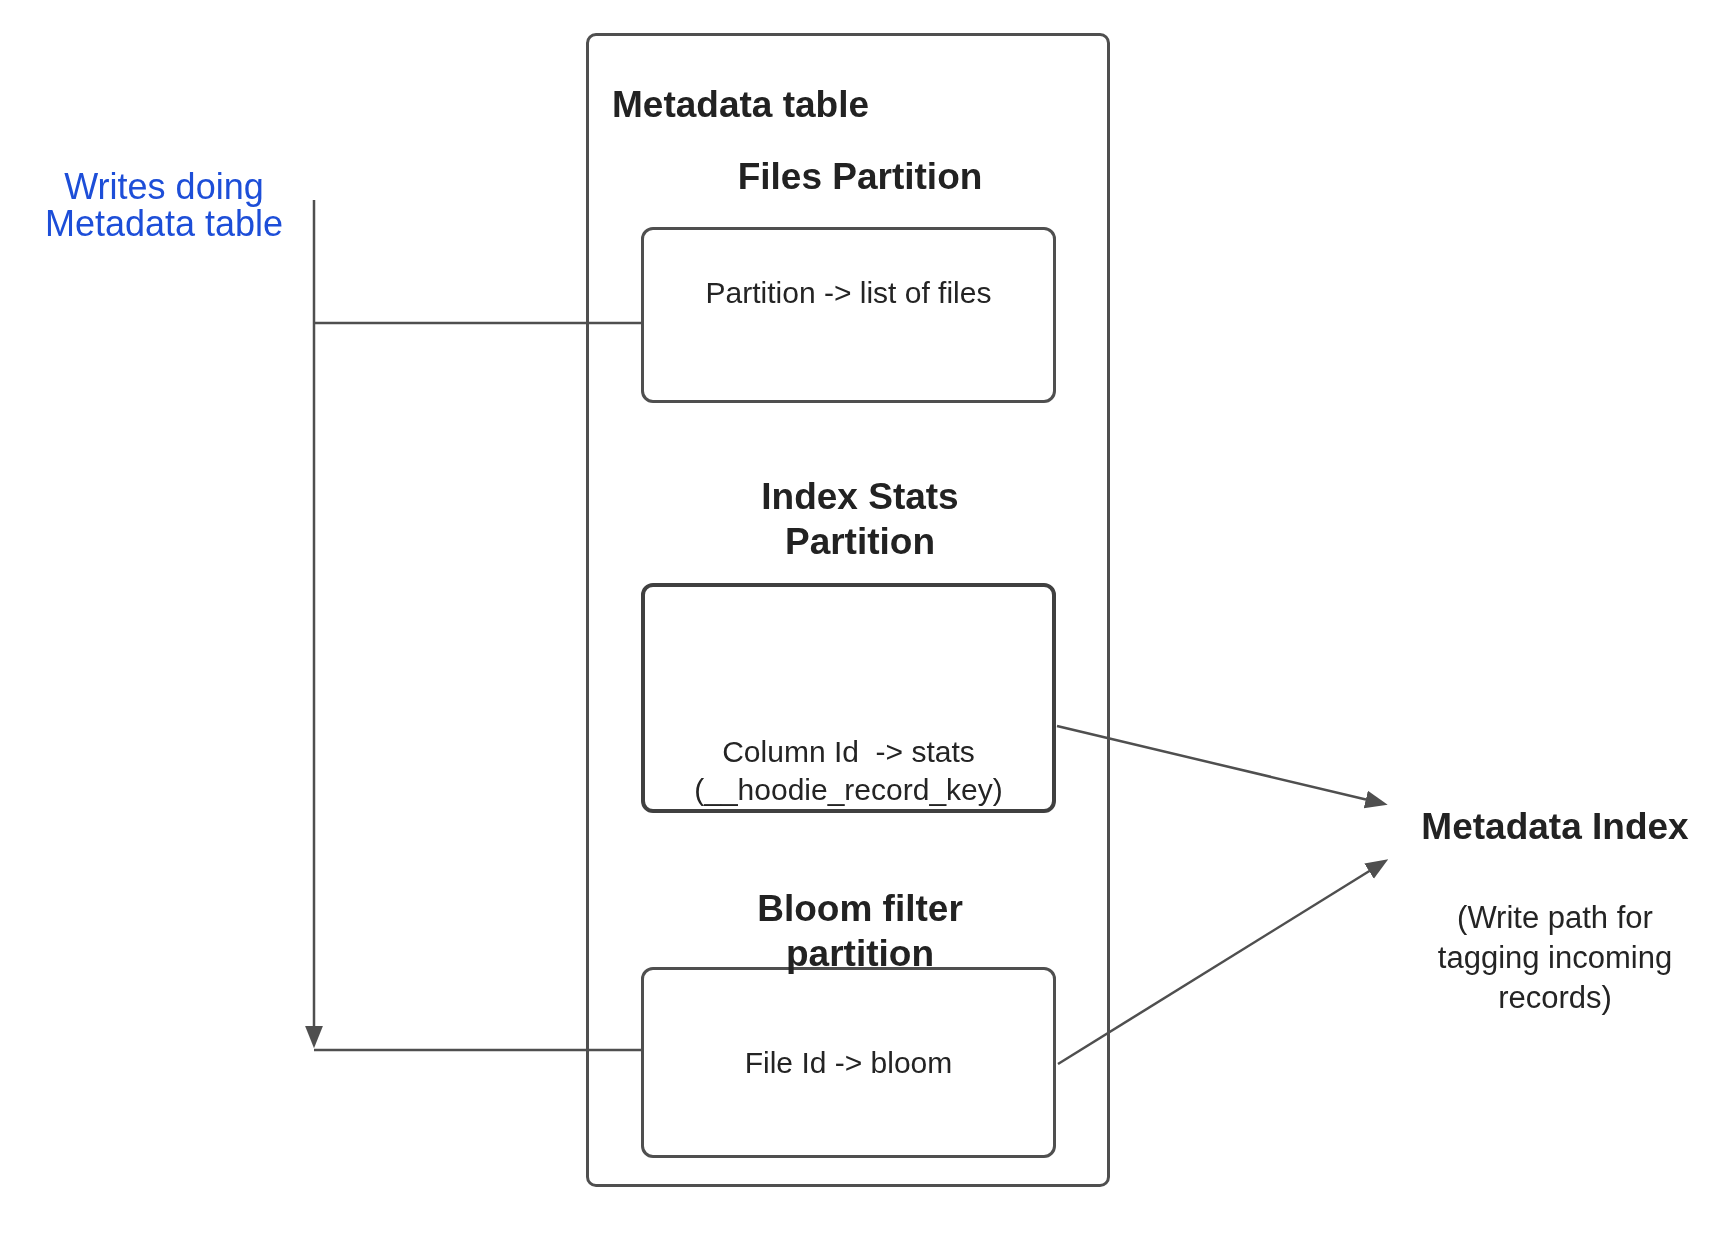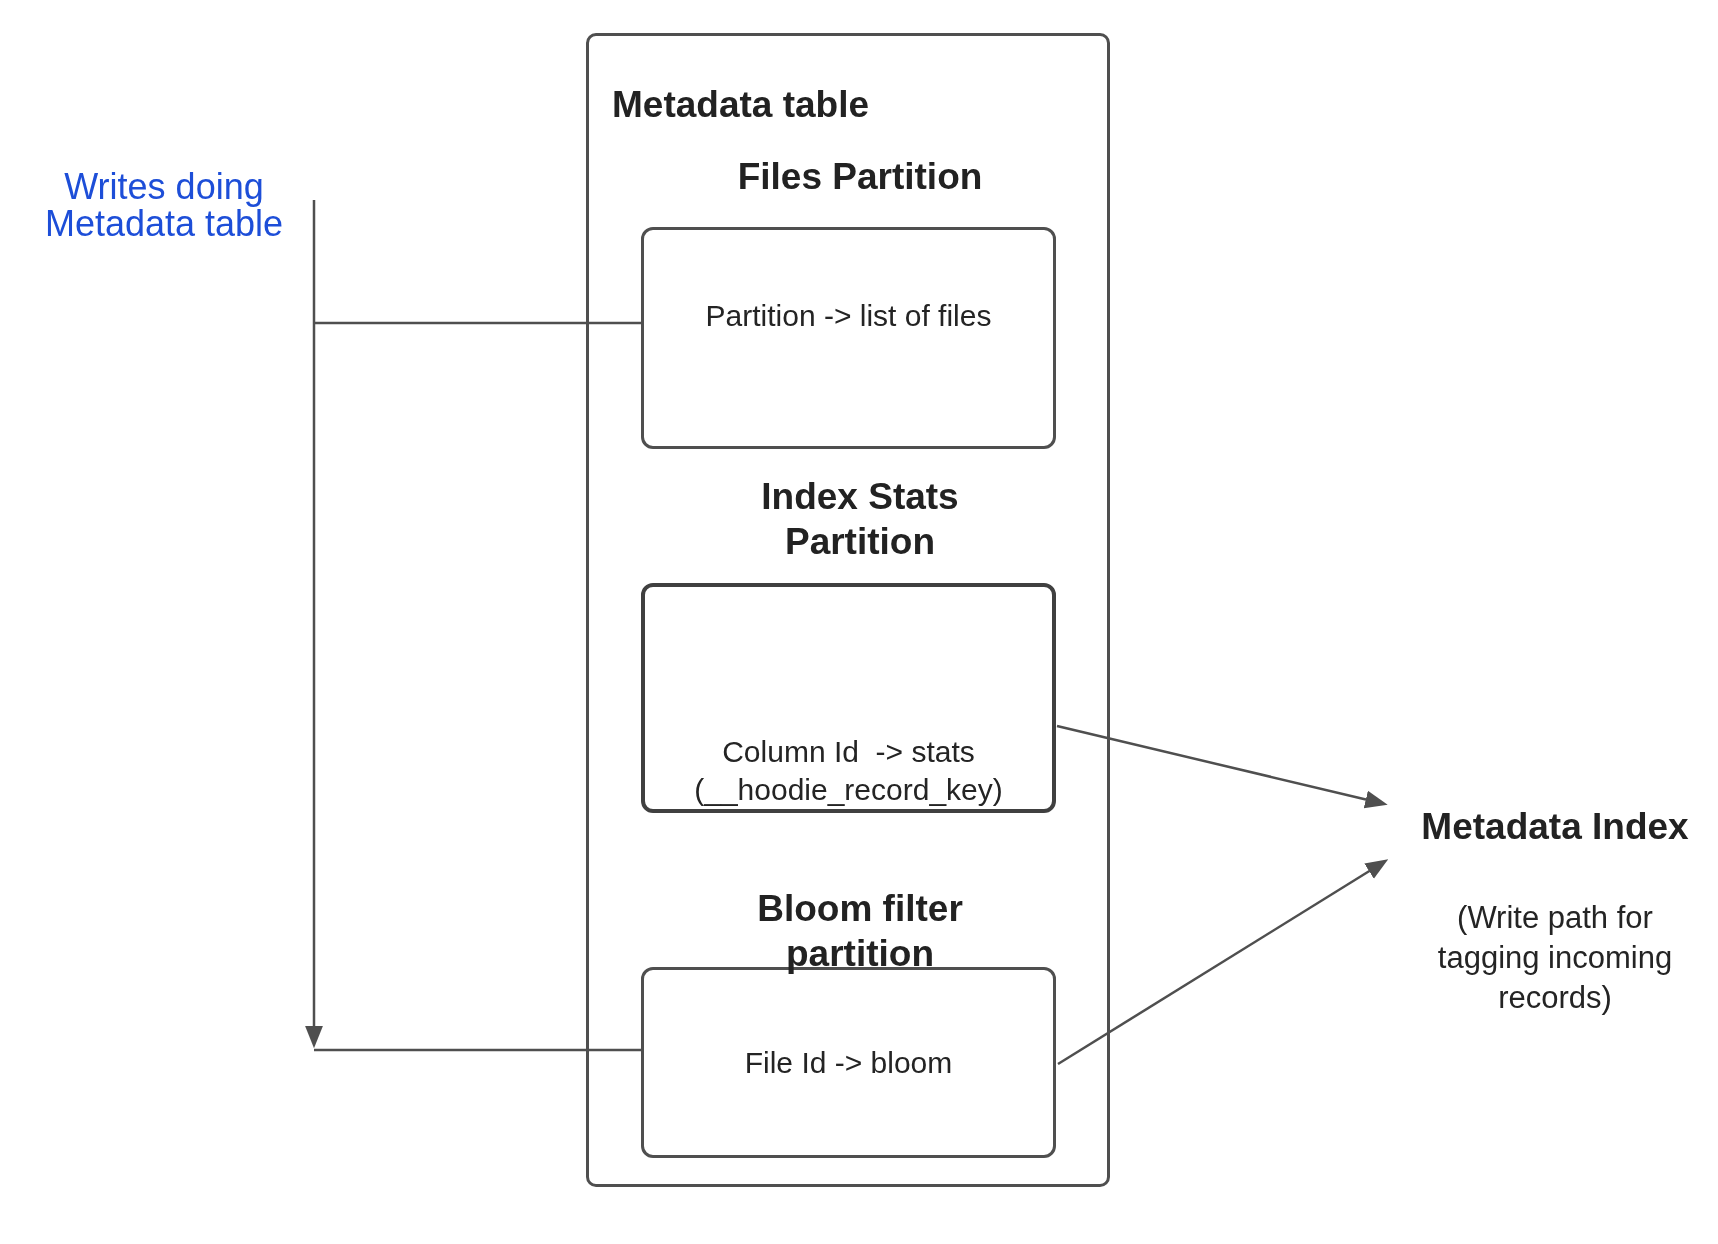--- a/index.html
+++ b/index.html
@@ -40,21 +40,21 @@
     width: 524px;
     height: 1154px;
     border: 3px solid #4f4f4f;
     border-radius: 10px;
   }
   .inner-box {
     left: 641px;
     width: 415px;
     border: 3px solid #4f4f4f;
   }
-  .files-box  { top: 227px; height: 222px; padding-bottom: 45px; }
+  .files-box  { top: 227px; height: 176px; padding-bottom: 45px; }
   .stats-box  { top: 583px; height: 230px; border: 4px solid #404040; justify-content: flex-end; }
   .bloom-box  { top: 967px; height: 191px; }
   .txt {
     position: absolute;
     z-index: 3;
   }
   .body-text {
     font-size: 30px;
     line-height: 38px;
     color: #242424;

